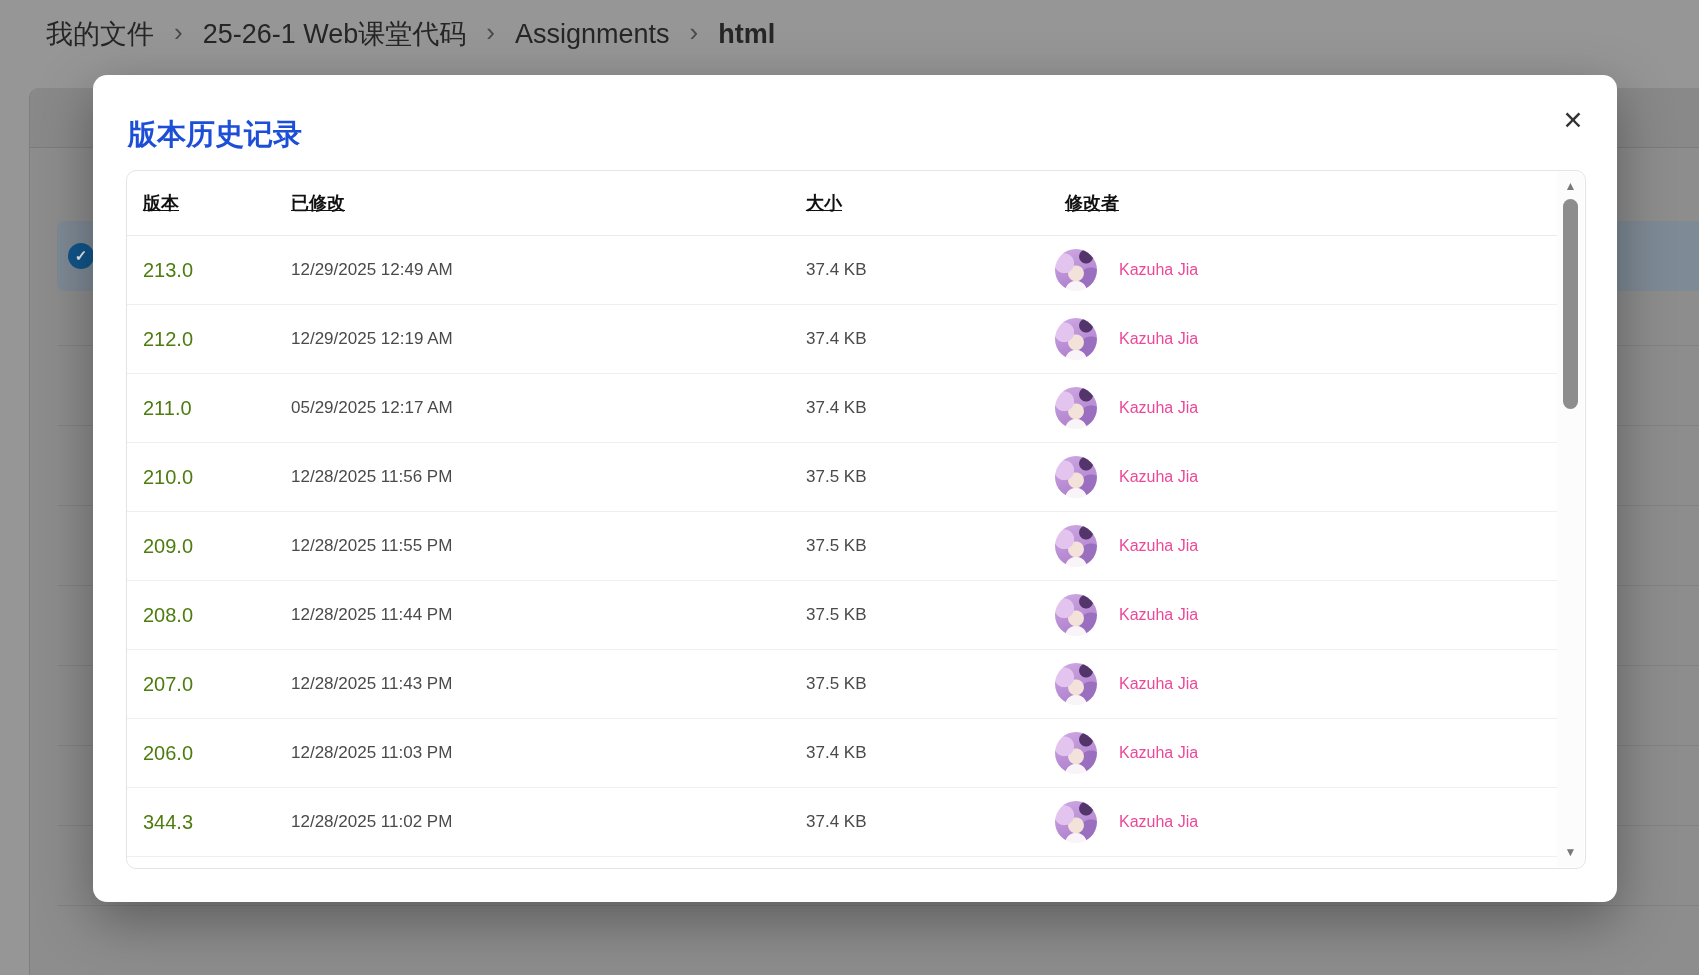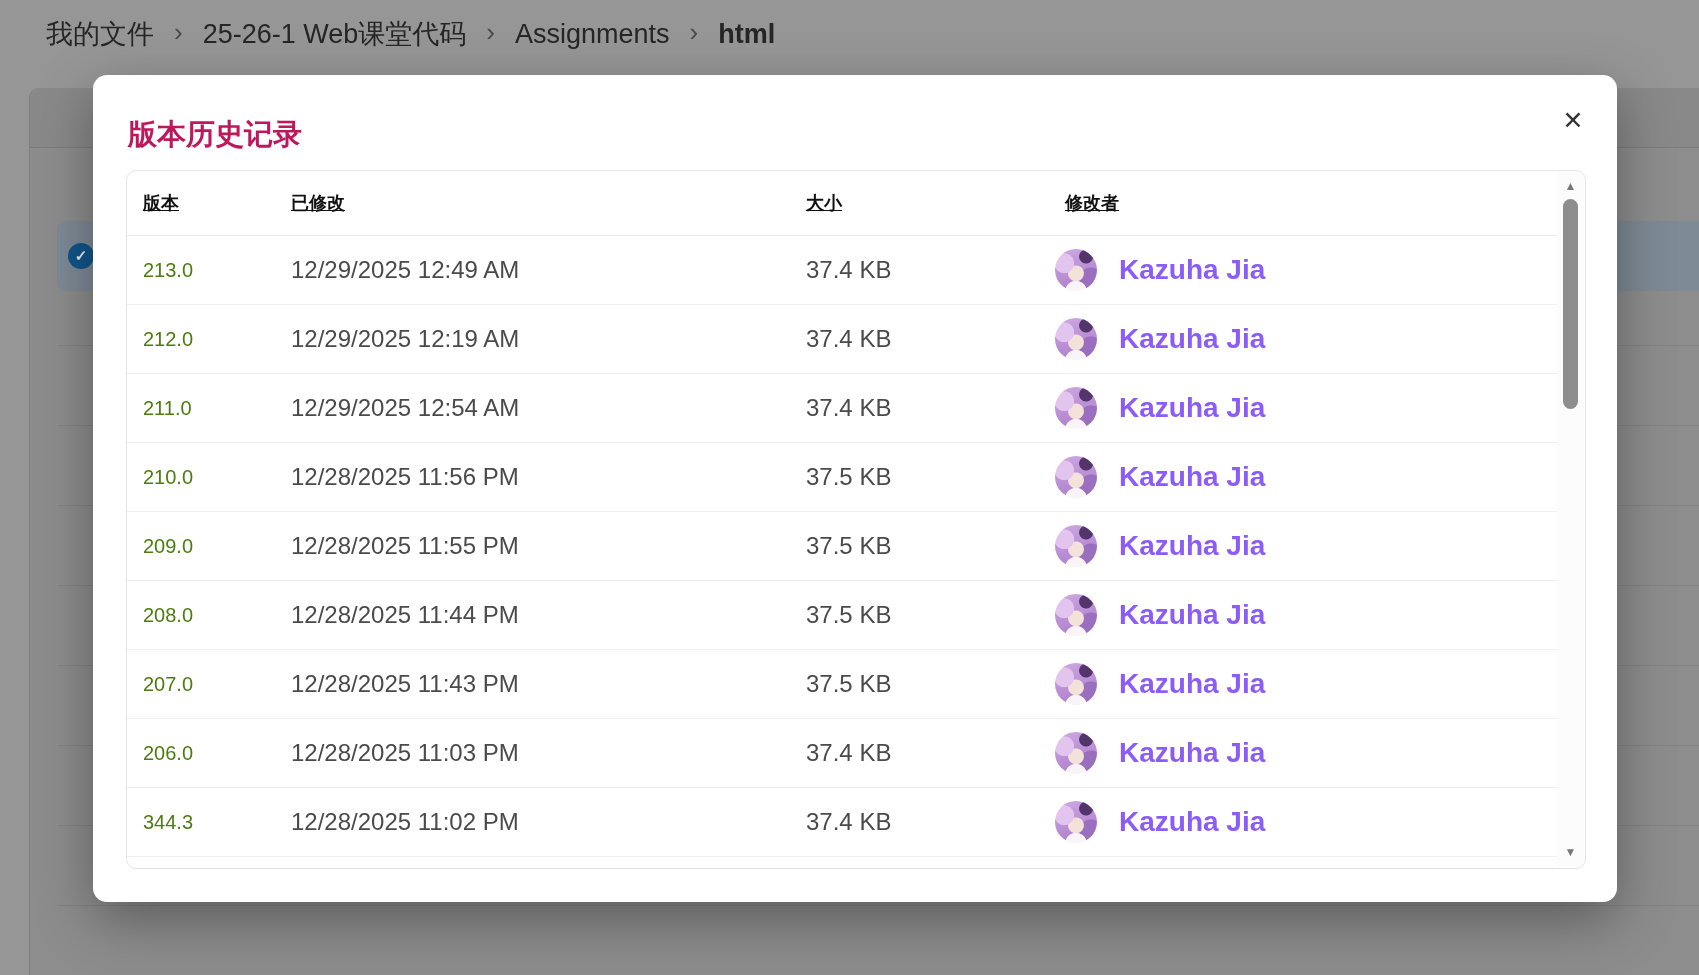--- a/index.html
+++ b/index.html
@@ -28,39 +28,39 @@
   .check-circle { position:absolute; left:11px; top:22px; width:26px; height:26px;
     border-radius:50%; background:var(--accent-blue,#11568a); color:#e9eef2;
     display:flex; align-items:center; justify-content:center;
     font-size:15px; font-weight:700; }
 
   
   .modal { position:absolute; left:93px; top:75px; width:1524px; height:827px;
     background:#ffffff; border-radius:14px; z-index:10;
     box-shadow:0 18px 55px rgba(0,0,0,0.35); }
   .modal-title { position:absolute; left:35px; top:40px; font-size:29px; font-weight:700;
-    color:#be185d; line-height:38px; }
+    color:#1d4ed8; line-height:38px; }
   .close-btn { position:absolute; right:26px; top:27px; width:36px; height:36px;
     border:none; background:transparent; cursor:pointer; border-radius:6px;
     display:flex; align-items:center; justify-content:center; }
   .close-btn span { font-size:25px; color:#333333; line-height:1; }
 
   
   .card { position:absolute; left:33px; top:95px; width:1460px; height:699px;
     border:1px solid #e4e4e4; border-radius:10px; background:#fff; overflow:hidden; }
   .grid-row { display:grid; grid-template-columns:148px 515px 249px 1fr;
     align-items:center; padding-left:16px; margin-right:28px; }
   .thead { height:65px; border-bottom:1px solid #eaeaea; font-size:18px; font-weight:700;
     color:#111111;text-decoration:underline; }
   .thead .col-modifier { padding-left:10px; }
   .trow { height:69px; border-bottom:1px solid #efefef; cursor:pointer; }
   .cell-version { font-size:20px; color:#4d7c0f; }
-  .cell-modified, .cell-size { font-size:24px; color:#4a4a4a; }
+  .cell-modified, .cell-size { font-size:17px; color:#4a4a4a; }
   .cell-modifier { display:flex; align-items:center; gap:22px; }
-  .cell-name { font-size:28px; color:#8b5cf6;font-weight:bold; }
+  .cell-name { font-size:16px; color:#ec4899; }
   .avatar { width:42px; height:42px; border-radius:50%; flex:0 0 42px;
     background:
       radial-gradient(circle at 74% 18%, #53356b 0 14%, rgba(83,53,107,0) 16%),
       radial-gradient(circle at 22% 34%, #e3c4ee 0 22%, rgba(227,196,238,0) 24%),
       radial-gradient(circle at 50% 58%, #f2e2d9 0 23%, rgba(242,226,217,0) 26%),
       radial-gradient(circle at 50% 102%, #f8f4f7 0 22%, rgba(248,244,247,0) 24%),
       radial-gradient(circle at 86% 72%, #9a6fc0 0 24%, rgba(154,111,192,0) 26%),
       linear-gradient(160deg, #cfa9e3 0%, #bb90d6 50%, #a87ac8 100%); }
 
   
@@ -130,21 +130,21 @@
     <span class="cell-version">212.0</span>
     <span class="cell-modified">12/29/2025 12:19 AM</span>
     <span class="cell-size">37.4 KB</span>
     <span class="cell-modifier">
       <span class="avatar"></span>
       <span class="cell-name">Kazuha Jia</span>
     </span>
   </div>
         <div class="grid-row trow">
     <span class="cell-version">211.0</span>
-    <span class="cell-modified">12/29/2025 12:54 AM</span>
+    <span class="cell-modified">05/29/2025 12:17 AM</span>
     <span class="cell-size">37.4 KB</span>
     <span class="cell-modifier">
       <span class="avatar"></span>
       <span class="cell-name">Kazuha Jia</span>
     </span>
   </div>
         <div class="grid-row trow">
     <span class="cell-version">210.0</span>
     <span class="cell-modified">12/28/2025 11:56 PM</span>
     <span class="cell-size">37.5 KB</span>

